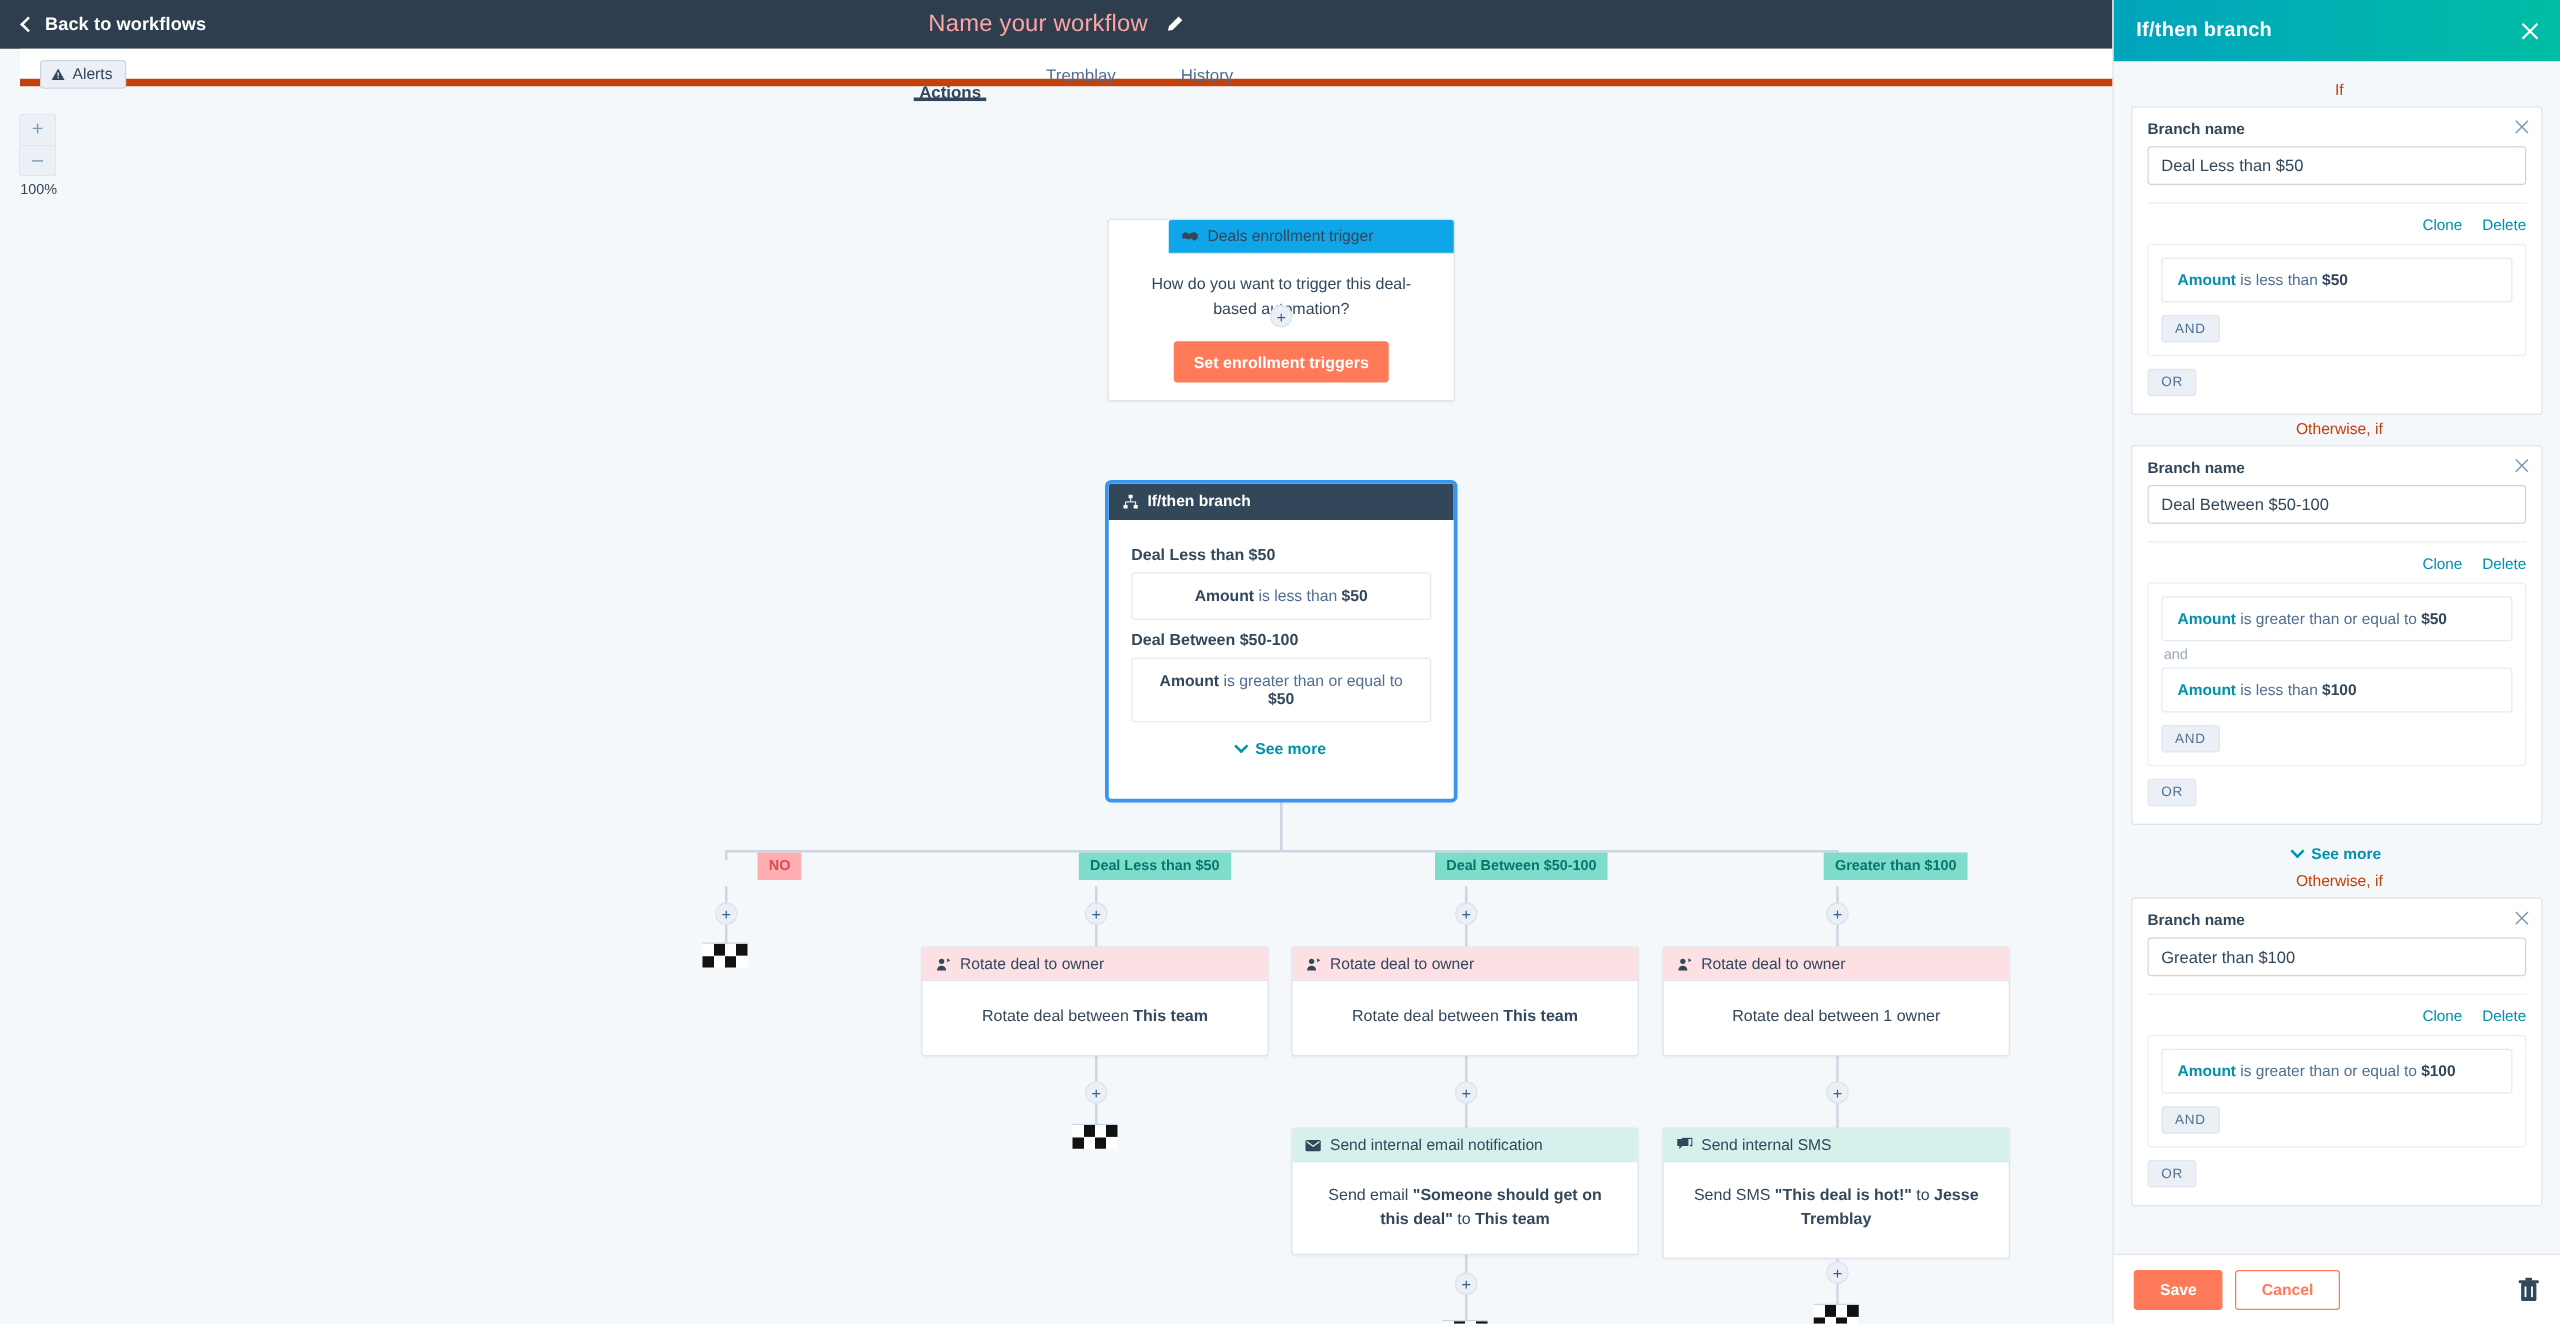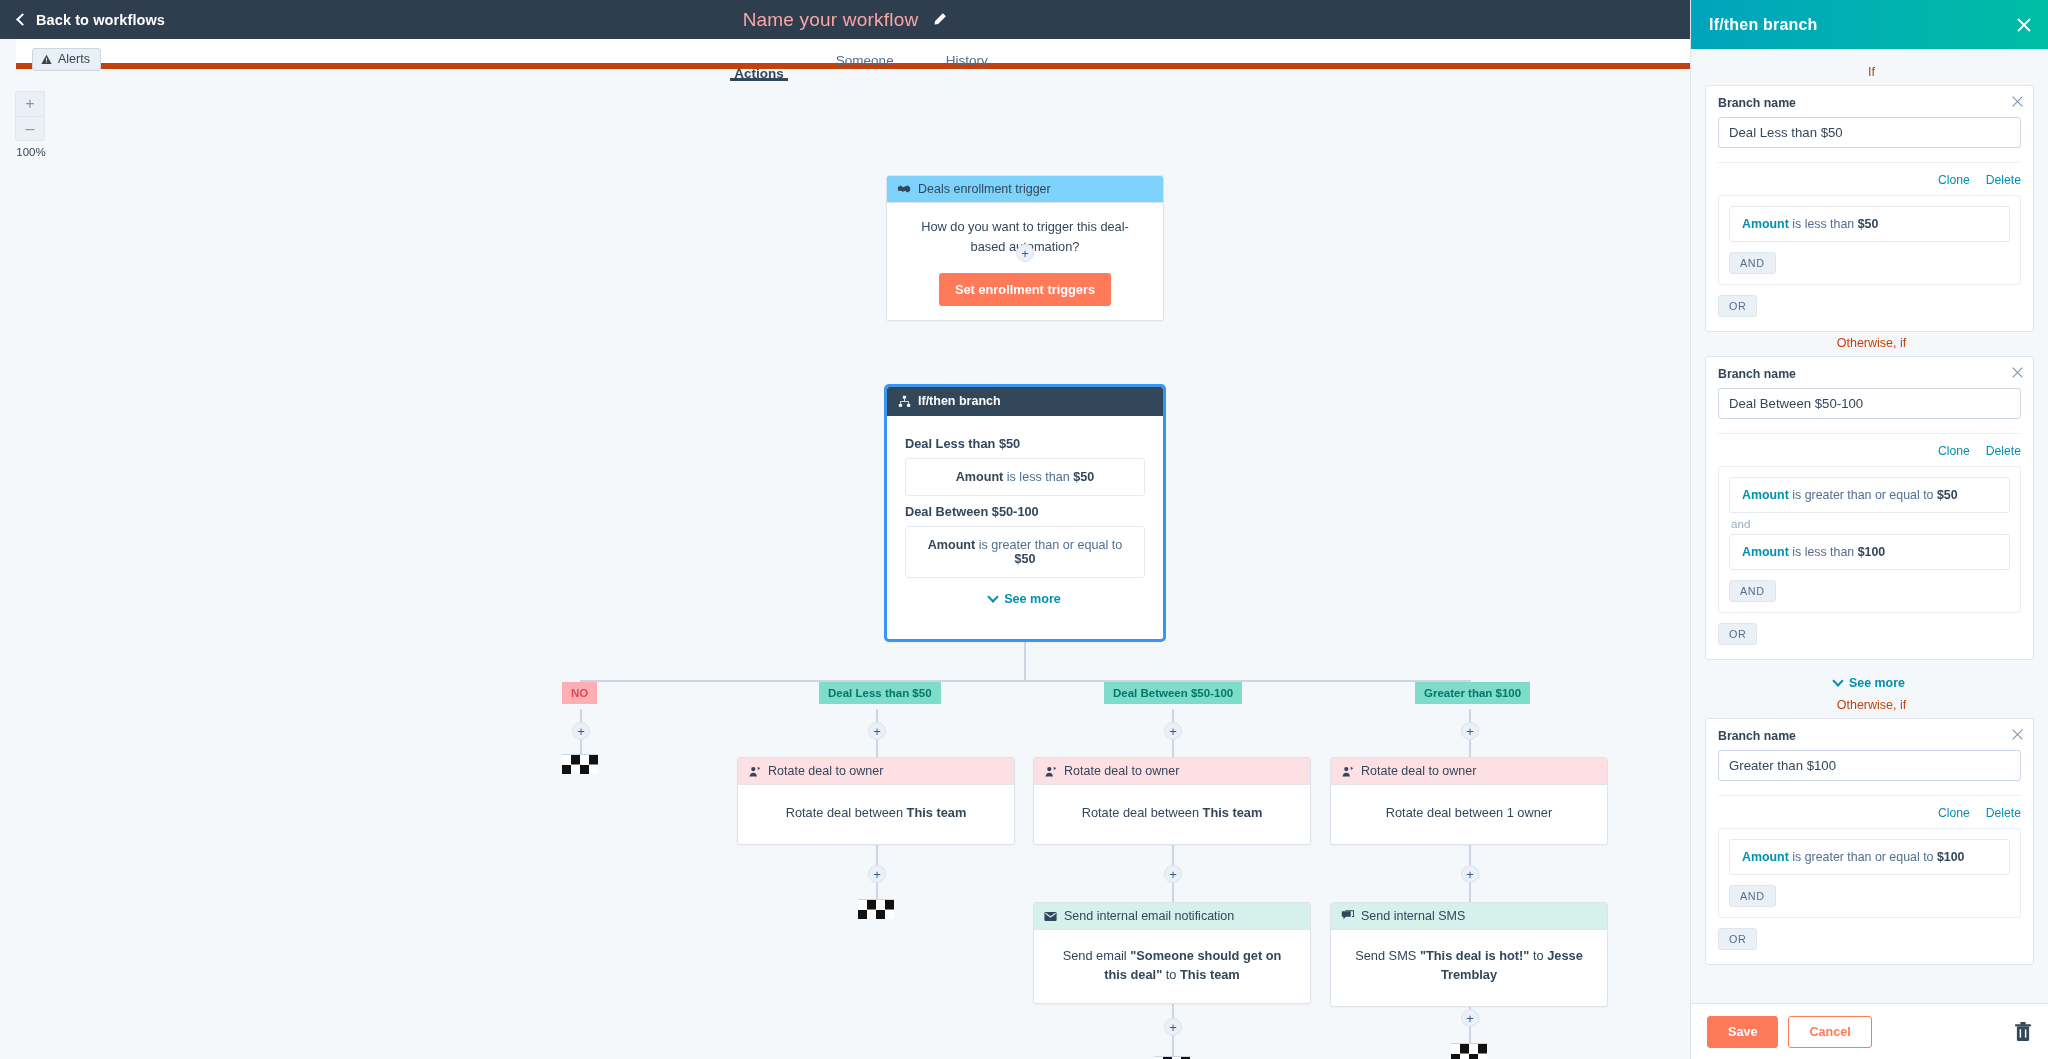--- a/index.html
+++ b/index.html
@@ -86,21 +86,21 @@
   
   .card {
     position: absolute; background: #fff; border: 1px solid #dfe3eb;
     border-radius: 3px; z-index: 2; box-shadow: 0 1px 2px rgba(0,0,0,.04);
   }
   .card-head {
     display: flex; align-items: center; gap: 7px;
     padding: 6px 10px; font-size: 12.5px; color: #33475b;
     border-bottom: 1px solid #dfe3eb; border-radius: 2px 2px 0 0;
   }
-  .card-head.trigger { background: #7dd3fc; }
+  .card-head.trigger { background: #0ea5e9; margin-left: 48px; }
   .card-head.ifthen { background: #33475b; color: #fff; font-weight: bold; border-bottom-color:#33475b;}
   .card-head.rotate { background: #fce0e3; }
   .card-head.comms  { background: #d6f0ec; }
   .card-body { padding: 14px 18px; font-size: 12.8px; color: #33475b; text-align: center; line-height: 1.5; }
 
   .trigger-card { left: 886px; top: 94px; width: 278px; }
   .trigger-q { color:#33475b; font-size:12.8px; line-height:1.55; }
   .enroll-btn {
     display:inline-block; margin-top: 16px; background: #ff7a59; color:#fff;
     font-size: 12.8px; font-weight: bold; border:none; border-radius: 3px;
@@ -121,21 +121,21 @@
   .cond-box b { color: #33475b; }
   .see-more {
     display:flex; align-items:center; justify-content:center; gap:7px;
     color: #0091ae; font-size: 12.6px; font-weight: bold; cursor:pointer;
     padding-top: 14px;
   }
   .chev-down { width:8px; height:8px; border-right:2px solid currentColor; border-bottom:2px solid currentColor; transform: rotate(45deg); margin-top:-4px;}
 
   .branch-label {
     position: absolute; z-index: 3; padding: 5px 9px; font-size: 11.5px;
-    font-weight: bold; white-space: nowrap; text-align:center;
+    font-weight: bold; white-space: nowrap; text-align:center;margin-left:44px;
   }
   .branch-label.no  { background: #ffaeb4; color: #d94c53; }
   .branch-label.yes { background: #7fdbca; color: #00786a; }
 
   .rotate-card  { width: 278px; }
   .comms-card   { width: 278px; }
 
   
   .panel {
     position: absolute; right: 0; top: 0; width: 358px; height: 1059px;
@@ -225,21 +225,21 @@
         <rect x="5.45" y="4.2" width="1.1" height="3.4" fill="#eaf0f6"></rect>
         <rect x="5.45" y="8.3" width="1.1" height="1.1" fill="#eaf0f6"></rect>
       </svg>
       <span>Alerts</span>
     </div>
     <div class="tabs">
       <div class="tab active">
           <span>Actions</span>
         </div>
       <div class="tab">
-          <span>Someone</span>
+          <span>Tremblay</span>
         </div>
       <div class="tab">
           <span>History</span>
         </div>
     </div>
   </div>
 
   <div class="canvas">
 
     <div class="zoom-controls">

